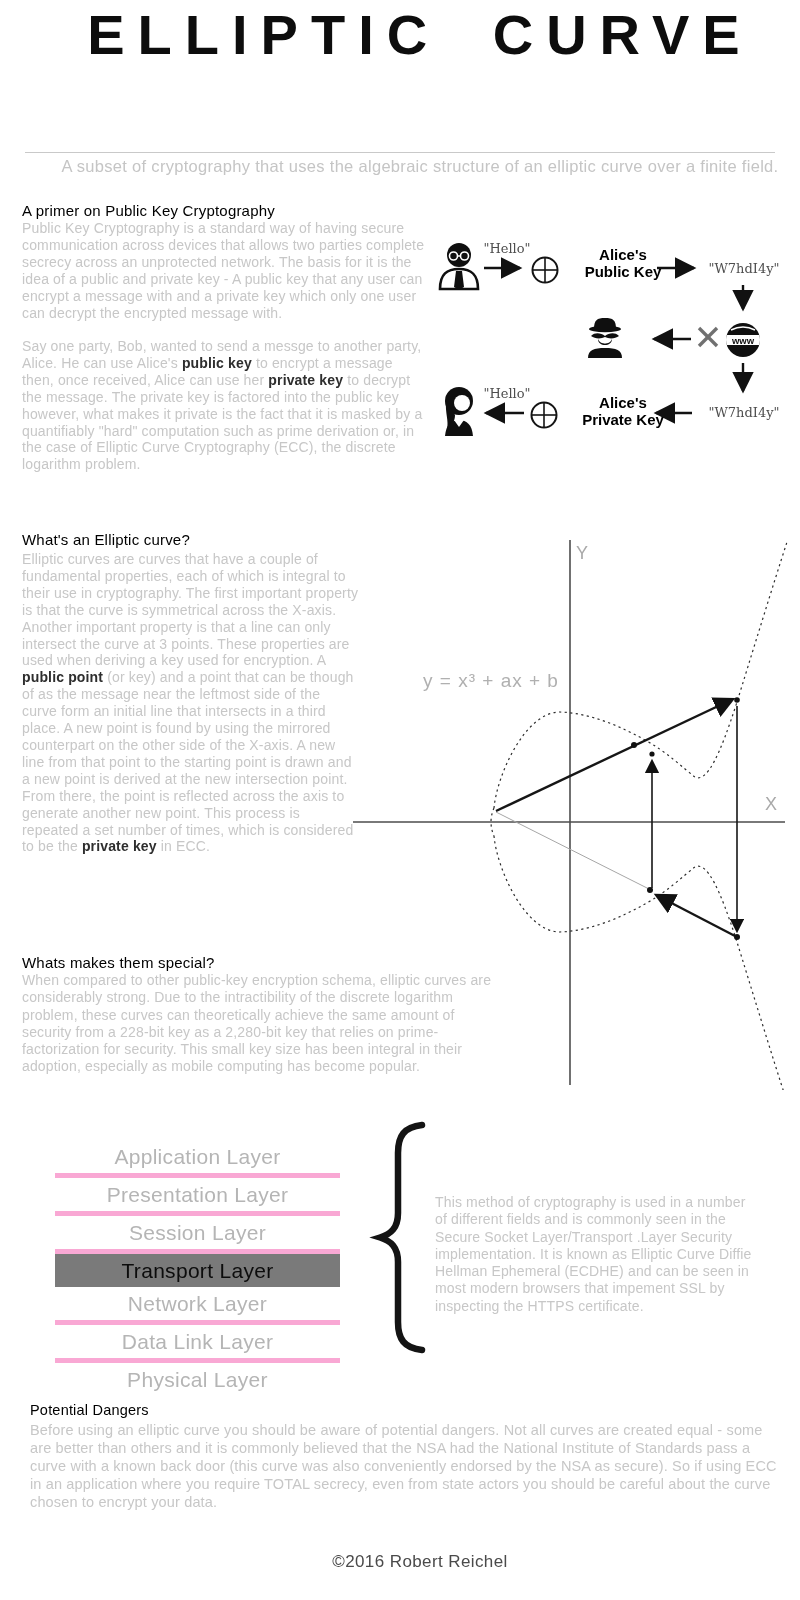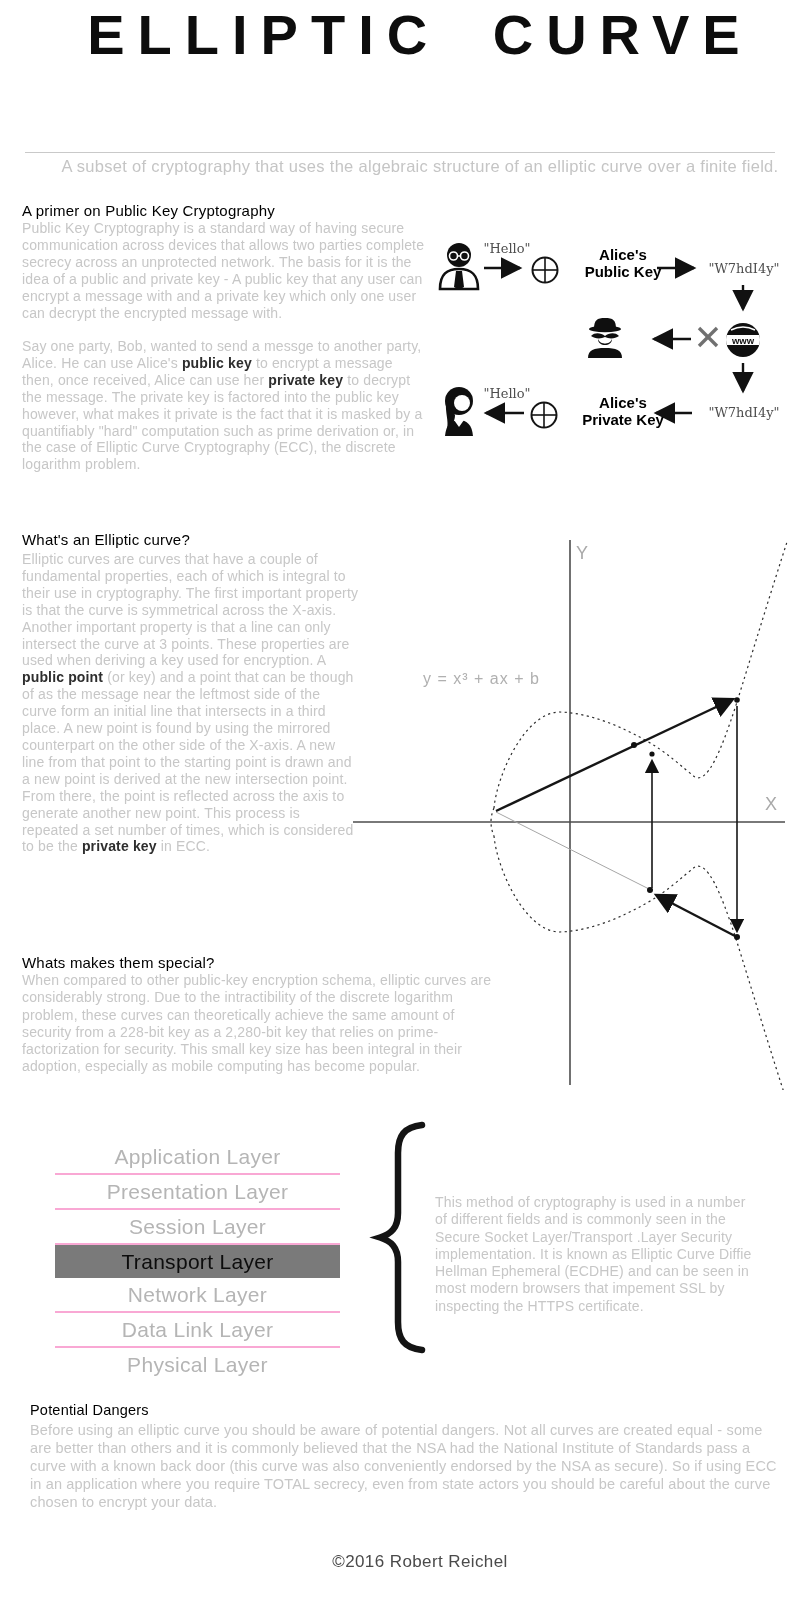--- a/index.html
+++ b/index.html
@@ -23,25 +23,25 @@
   .b{color:#2e2e2e;font-weight:600;}
   
   #flow{left:420px;top:215px;width:378px;height:230px;}
   .dlabel{position:absolute;text-align:center;font-family:"DejaVu Serif",serif;
           font-size:13px;color:#4e4e4e;}
   .glabel{position:absolute;text-align:center;font-size:15px;line-height:17px;
           color:#000000;font-weight:700;margin-left:8px;}
   
   #plot{left:345px;top:530px;width:455px;height:560px;}
   .plot-axis-label{position:absolute;font-size:18px;color:#a9a9a9;font-weight:300;}
-  .plot-eq{position:absolute;font-size:16px;color:#b0b0b0;font-weight:300;letter-spacing:1px;}
+  .plot-eq{position:absolute;font-size:19px;color:#b0b0b0;font-weight:300;letter-spacing:1px;}
   
   #osi{left:55px;top:1140px;width:285px;}
   .osi-row{height:33px;line-height:33px;text-align:center;font-size:21px;color:#b5b5b5;
-           font-weight:300;border-bottom:2px solid #f9a8d4;letter-spacing:.3px;}
+           font-weight:300;border-bottom:5px solid #f9a8d4;letter-spacing:.3px;}
   .osi-row:last-child{border-bottom:none;}
   .osi-row.hl{background:#7a7a7a;color:#0c0c0c;font-weight:500;border-bottom:none;}
   #brace{left:358px;top:1120px;}
   #brace-note{left:435px;top:1174px;width:325px;font-size:14px;line-height:17.3px;
               color:#c7c7c7;letter-spacing:.15px;margin-top:20px;}
   
   #dangers-h{left:30px;top:1402px;font-size:14.5px;}
   #dangers-p{left:30px;top:1421px;width:748px;font-size:14.5px;line-height:18px;}
   #footer{left:0;top:1552px;width:100%;text-align:center;font-size:17px;color:#4a4a4a;
           letter-spacing:.4px;}

